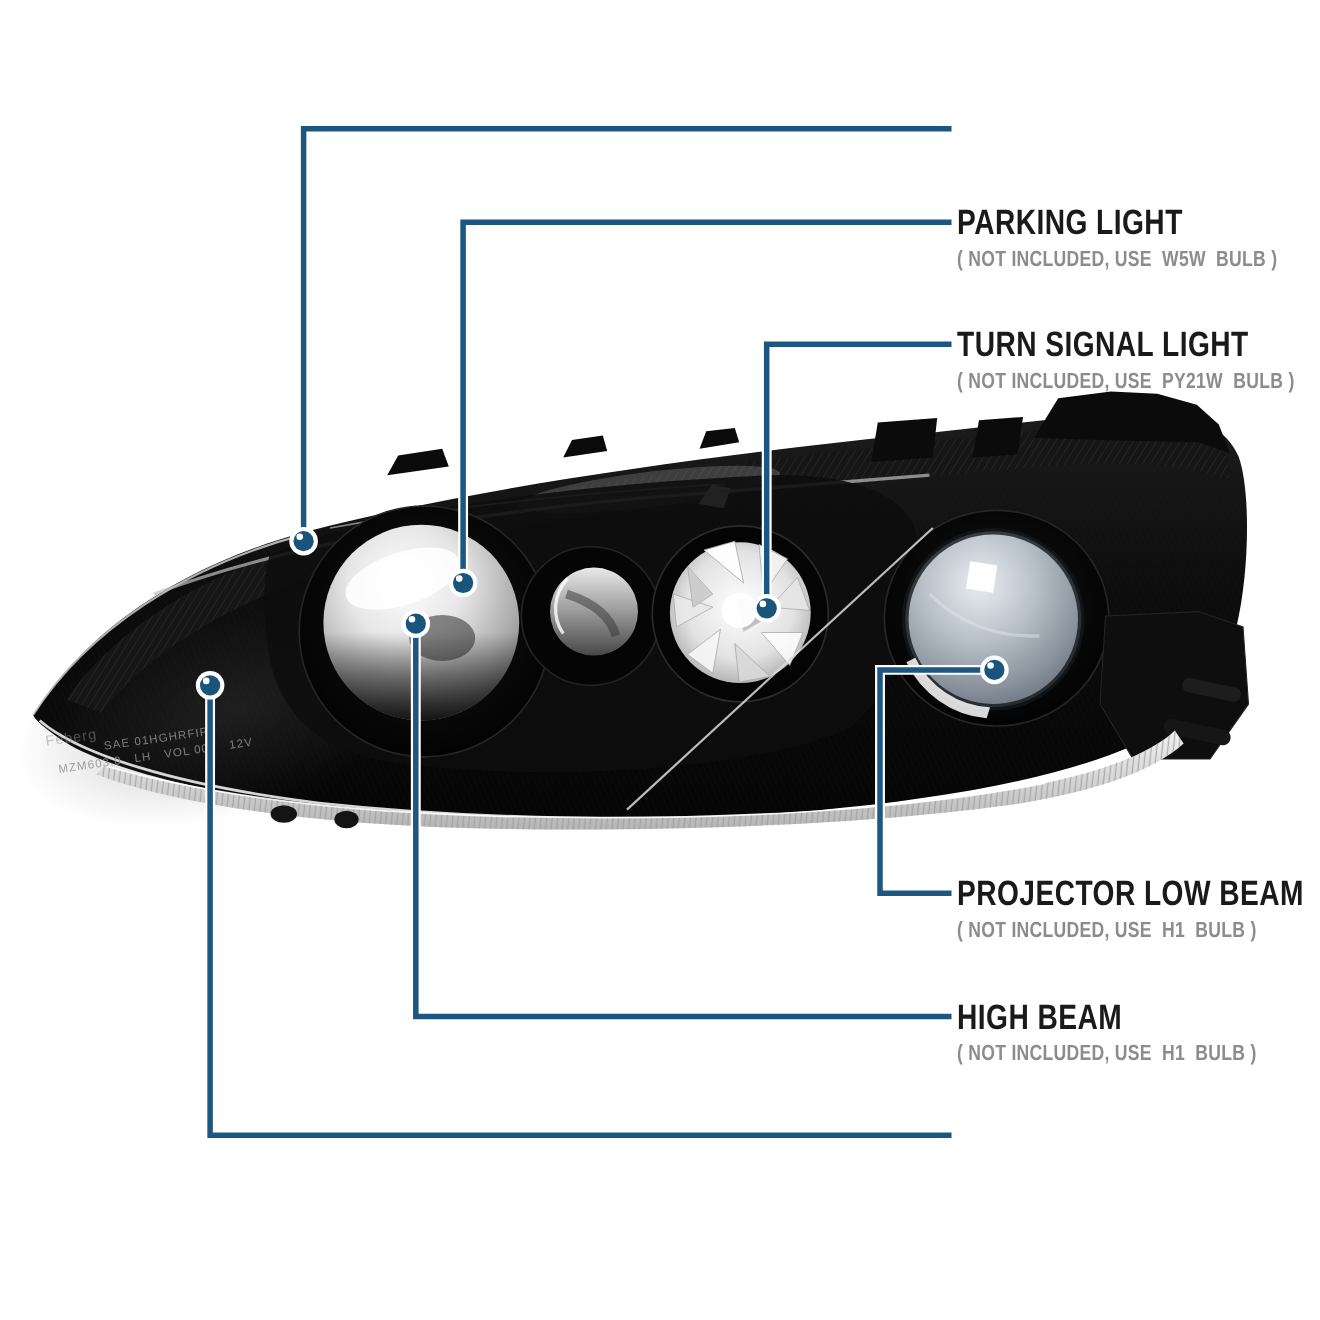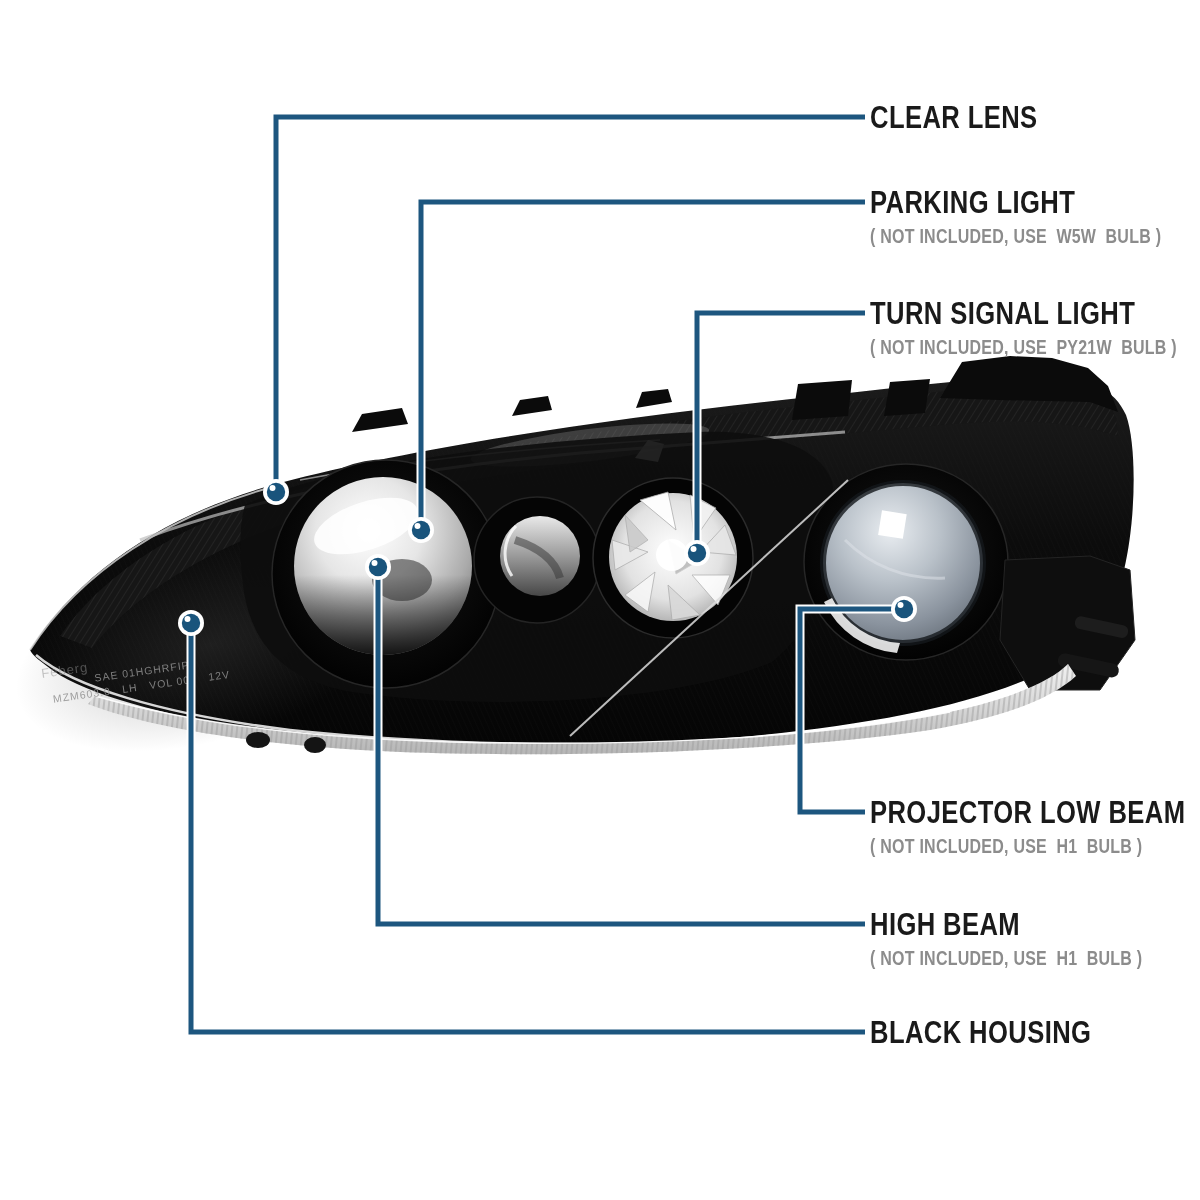--- a/index.html
+++ b/index.html
@@ -239,36 +239,30 @@
         <circle cx="378" cy="567" r="9.2" fill="#19547C"></circle>
         <circle cx="374.5" cy="563" r="3" fill="#fff"></circle>
     </g>
     <g>
       <circle cx="191" cy="623" r="13" fill="#fff"></circle>
         <circle cx="191" cy="623" r="9.2" fill="#19547C"></circle>
         <circle cx="187.5" cy="619" r="3" fill="#fff"></circle>
     </g>
   </svg>
 
-  <div class="label" style="top:97px">
-    <div class="title">CLEAR LENS</div>
-  </div>
   <div class="label" style="top:182px">
     <div class="title">PARKING LIGHT</div>
     <div class="sub">( NOT INCLUDED, USE  W5W  BULB )</div>
   </div>
   <div class="label" style="top:293px">
     <div class="title">TURN SIGNAL LIGHT</div>
     <div class="sub">( NOT INCLUDED, USE  PY21W  BULB )</div>
   </div>
   <div class="label" style="top:792px">
     <div class="title">PROJECTOR LOW BEAM</div>
     <div class="sub">( NOT INCLUDED, USE  H1  BULB )</div>
   </div>
   <div class="label" style="top:904px">
     <div class="title">HIGH BEAM</div>
     <div class="sub">( NOT INCLUDED, USE  H1  BULB )</div>
   </div>
-  <div class="label" style="top:1012px">
-    <div class="title">BLACK HOUSING</div>
-  </div>
 
 </div>
 
 </body></html>

